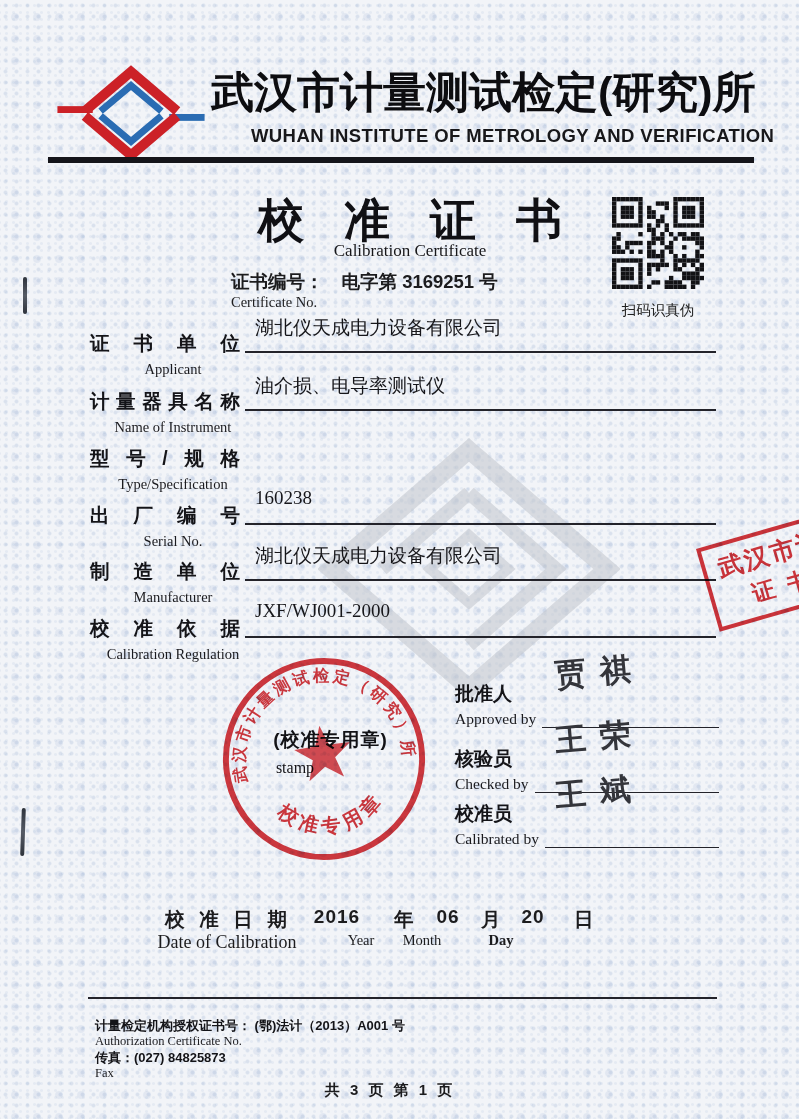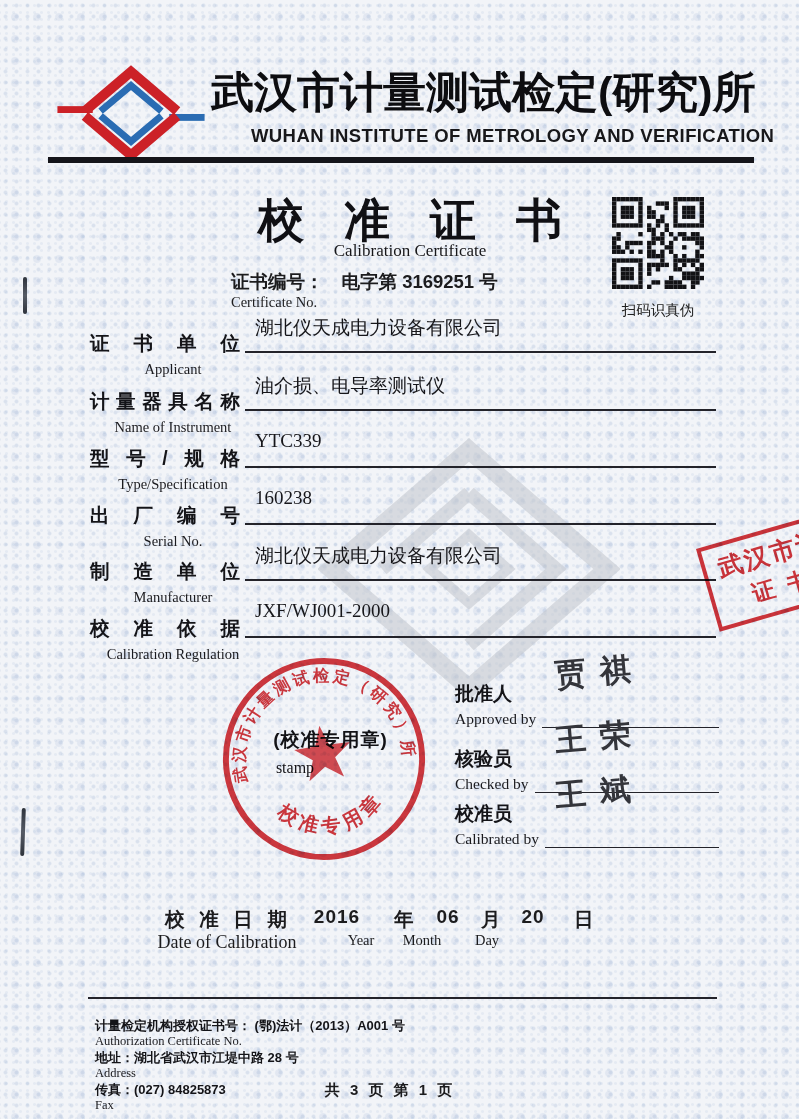--- a/index.html
+++ b/index.html
@@ -356,21 +356,20 @@
     <div class="f-value-wrap">湖北仪天成电力设备有限公司</div>
   </div>
   <div class="field-row row-2">
     <div class="f-label-cn">计量器具名称</div>
     <div class="f-label-en serif">Name of Instrument</div>
     <div class="f-value-wrap">油介损、电导率测试仪</div>
   </div>
   <div class="field-row row-3">
     <div class="f-label-cn">型号/规格</div>
     <div class="f-label-en serif">Type/Specification</div>
-    <div class="f-value-wrap">YTC339</div>
   </div>
   <div class="field-row row-4">
     <div class="f-label-cn">出厂编号</div>
     <div class="f-label-en serif">Serial No.</div>
     <div class="f-value-wrap">160238</div>
   </div>
   <div class="field-row row-5">
     <div class="f-label-cn">制造单位</div>
     <div class="f-label-en serif">Manufacturer</div>
     <div class="f-value-wrap">湖北仪天成电力设备有限公司</div>
@@ -432,32 +431,28 @@
   <div class="abs date-cn">校准日期</div>
   <div class="abs date-en serif">Date of Calibration</div>
   <div class="date-val" style="left:306px;width:62px;">2016</div>
   <div class="date-unit" style="left:394px;">年</div>
   <div class="date-val" style="left:420px;width:56px;">06</div>
   <div class="date-unit" style="left:481px;">月</div>
   <div class="date-val" style="left:505px;width:56px;">20</div>
   <div class="date-unit" style="left:574px;">日</div>
   <div class="date-sub serif" style="left:330px;width:62px;">Year</div>
   <div class="date-sub serif" style="left:391px;width:62px;">Month</div>
-  <div class="date-sub serif" style="left:456px;width:62px;">Day</div>
+  <div class="date-sub serif" style="left:470px;width:62px;font-weight:bold;">Day</div>
 
   <div class="abs footer-divider"></div>
   <div class="footer-col footer-left">
     <div class="footer-item">
       <div class="cn">计量检定机构授权证书号：  (鄂)法计（2013）A001 号</div>
       <div class="en">Authorization Certificate No.</div>
     </div>
     <div class="footer-item">
-      <div class="cn">地址：湖北省武汉市江堤中路 28 号</div>
-      <div class="en">Address</div>
-    </div>
-    <div class="footer-item">
       <div class="cn">传真：(027) 84825873</div>
       <div class="en">Fax</div>
     </div>
   </div>
   <div class="abs page-indicator">共 3 页 第 1 页</div>
 
 </div>
 
 </body></html>

